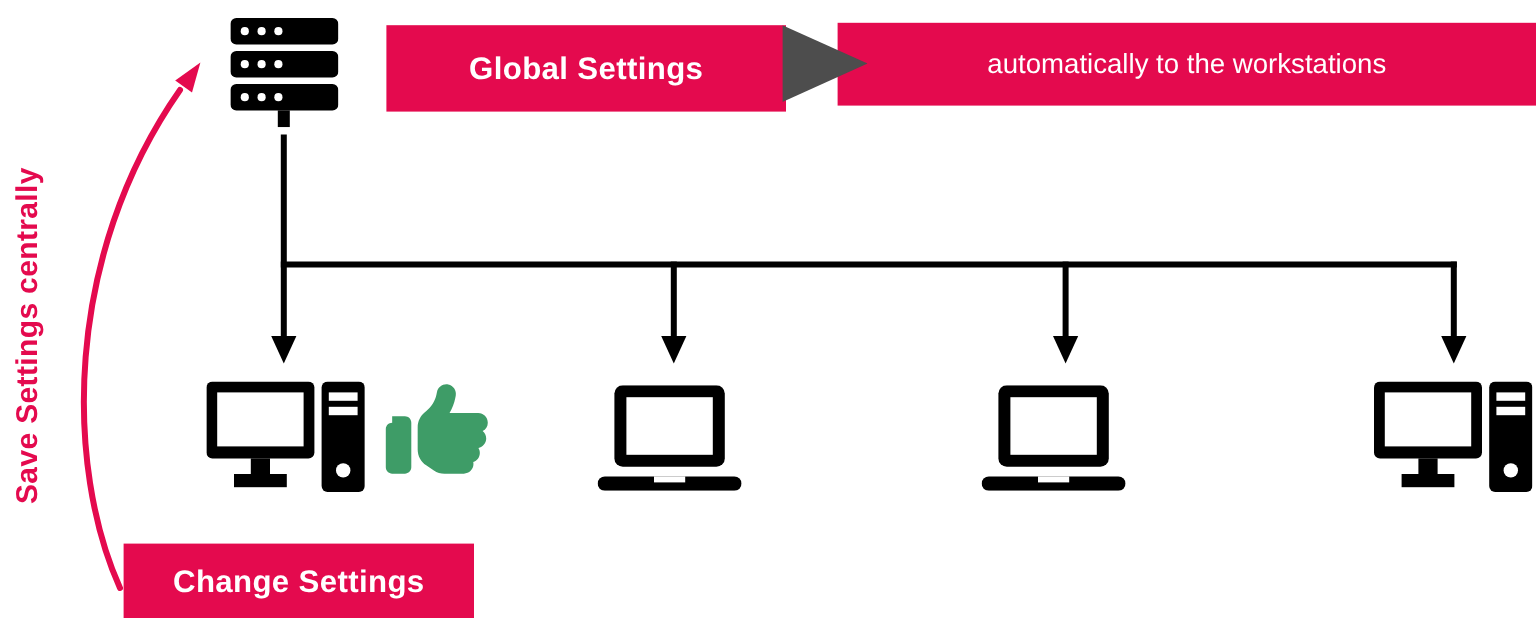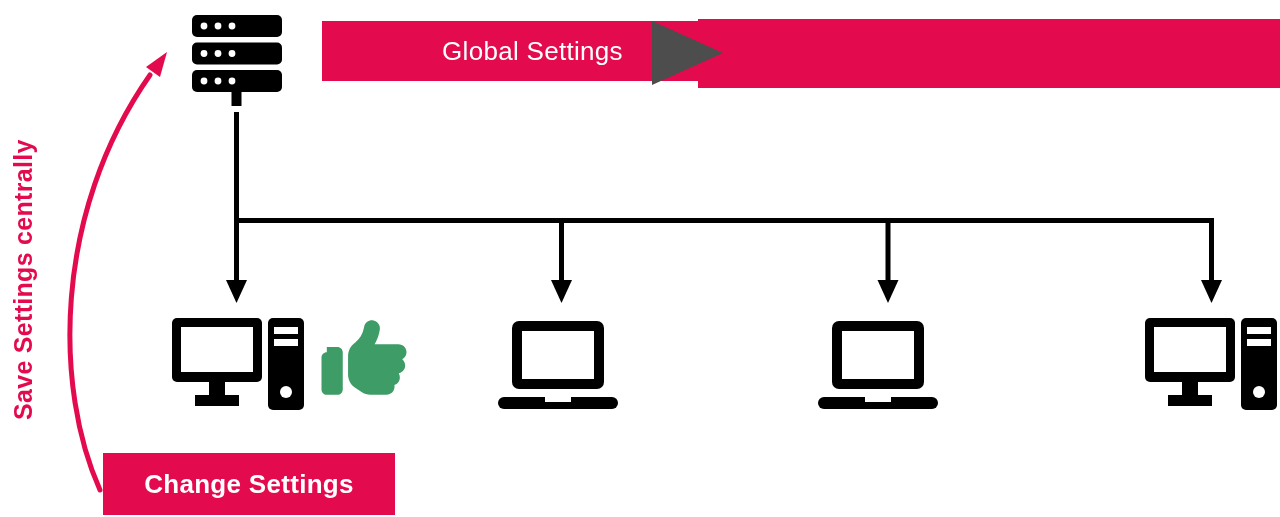--- a/index.html
+++ b/index.html
@@ -18,21 +18,21 @@
   .overlay .shaft{stroke:var(--ink);stroke-width:5;fill:none;}
   .overlay .bus{stroke:var(--ink);stroke-width:5;fill:none;}
   .overlay .head{fill:var(--ink);}
   .overlay .curve{stroke:var(--accent);stroke-width:5;fill:none;stroke-linecap:round;}
   .overlay .curve-head{fill:var(--accent);}
   .banner{
     position:absolute;background:var(--accent);color:var(--banner-text);
     display:flex;flex-direction:column;align-items:center;justify-content:center;
     text-align:center;
   }
-  .banner-global{left:322px;top:21px;width:333px;height:60px;font-size:26px;font-weight:400;letter-spacing:.3px;padding-left:44px;}
+  .banner-global{left:322px;top:21px;width:333px;height:72px;font-size:26px;font-weight:700;letter-spacing:.3px;}
   .banner-distribute{left:698px;top:19px;width:582px;height:69px;font-size:23px;font-weight:400;line-height:31px;}
   .banner-change{left:103px;top:453px;width:292px;height:62px;font-size:26px;font-weight:700;letter-spacing:.3px;}
   .flow-triangle{position:absolute;left:652px;top:21px;z-index:2;}
   .vlabel{
     position:absolute;left:4px;top:112px;width:38px;height:336px;
     writing-mode:vertical-rl;transform:rotate(180deg);
     display:flex;align-items:center;justify-content:center;
     color:var(--accent);font-size:25px;font-weight:700;letter-spacing:.3px;white-space:nowrap;
   }
   .icon{position:absolute;}
@@ -83,20 +83,21 @@
 
   <div class="banner banner-global">
     <span>Global Settings</span>
   </div>
 
   <svg class="flow-triangle" width="71" height="64" viewBox="0 0 71 64">
     <polygon points="0,0 71,32 0,64" style="fill:var(--arrow-gray)"></polygon>
   </svg>
 
   <div class="banner banner-distribute">
+    <div>automatically to the workstations</div>
   </div>
 
   <svg class="icon" style="left:172px;top:318px" width="132" height="92" viewBox="0 0 132 92">
     <rect class="fill" x="0" y="0" width="90" height="64" rx="5"></rect>
     <rect class="hole" x="9" y="9" width="72" height="45"></rect>
     <rect class="fill" x="37" y="64" width="16" height="13"></rect>
     <rect class="fill" x="23" y="77" width="44" height="11"></rect>
     <rect class="fill" x="96" y="0" width="36" height="92" rx="5"></rect>
     <rect class="hole" x="102" y="9" width="24" height="7"></rect>
     <rect class="hole" x="102" y="21" width="24" height="7"></rect>

